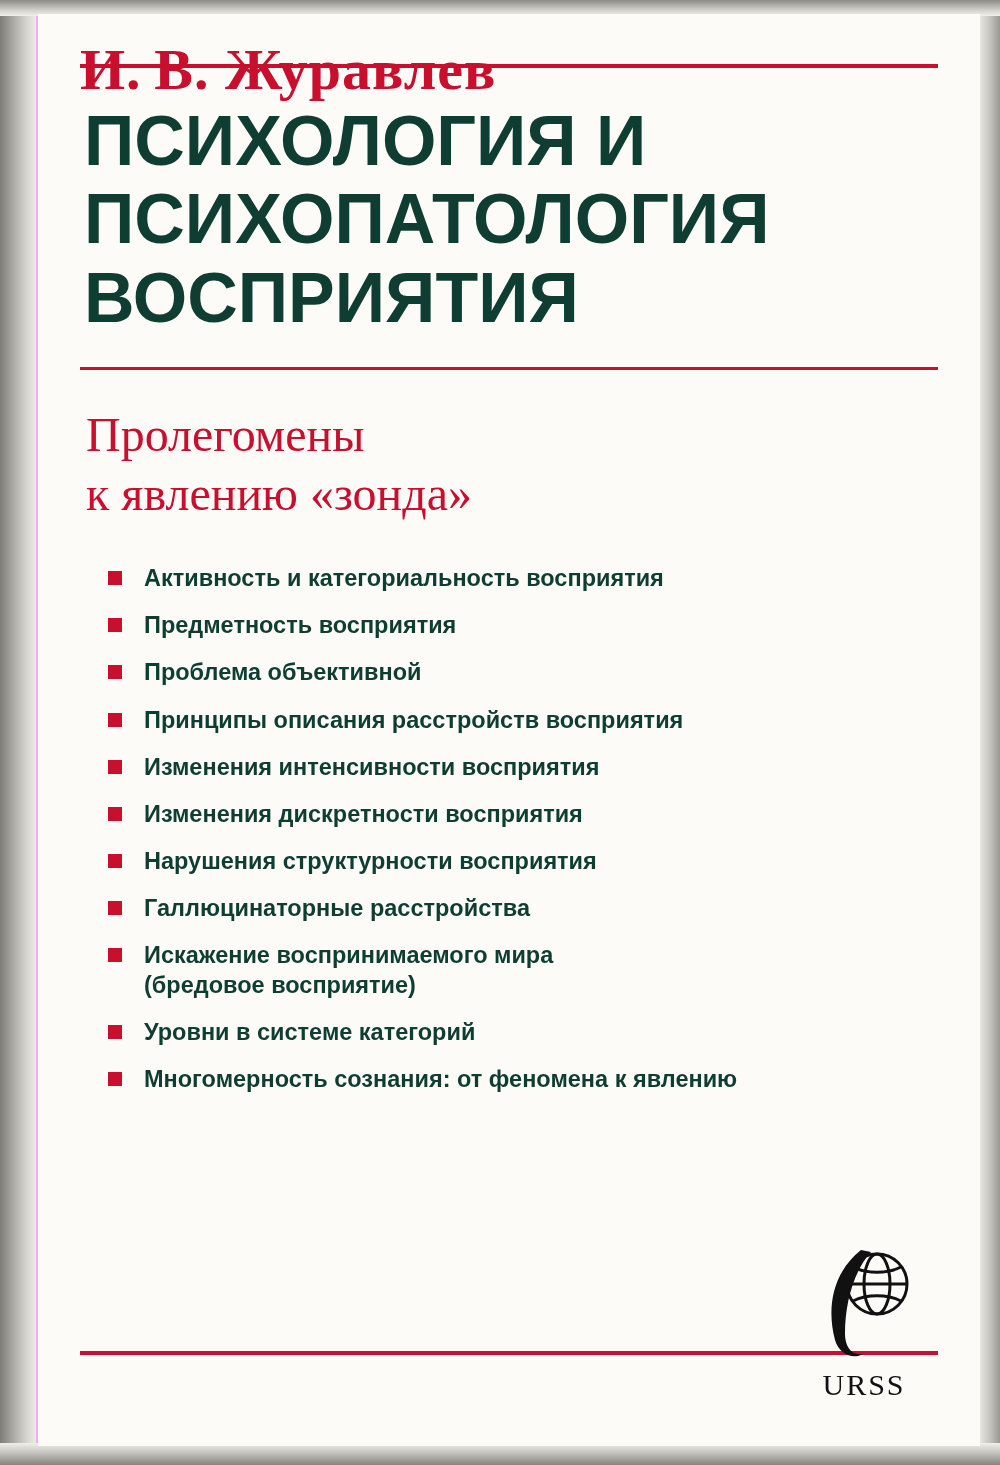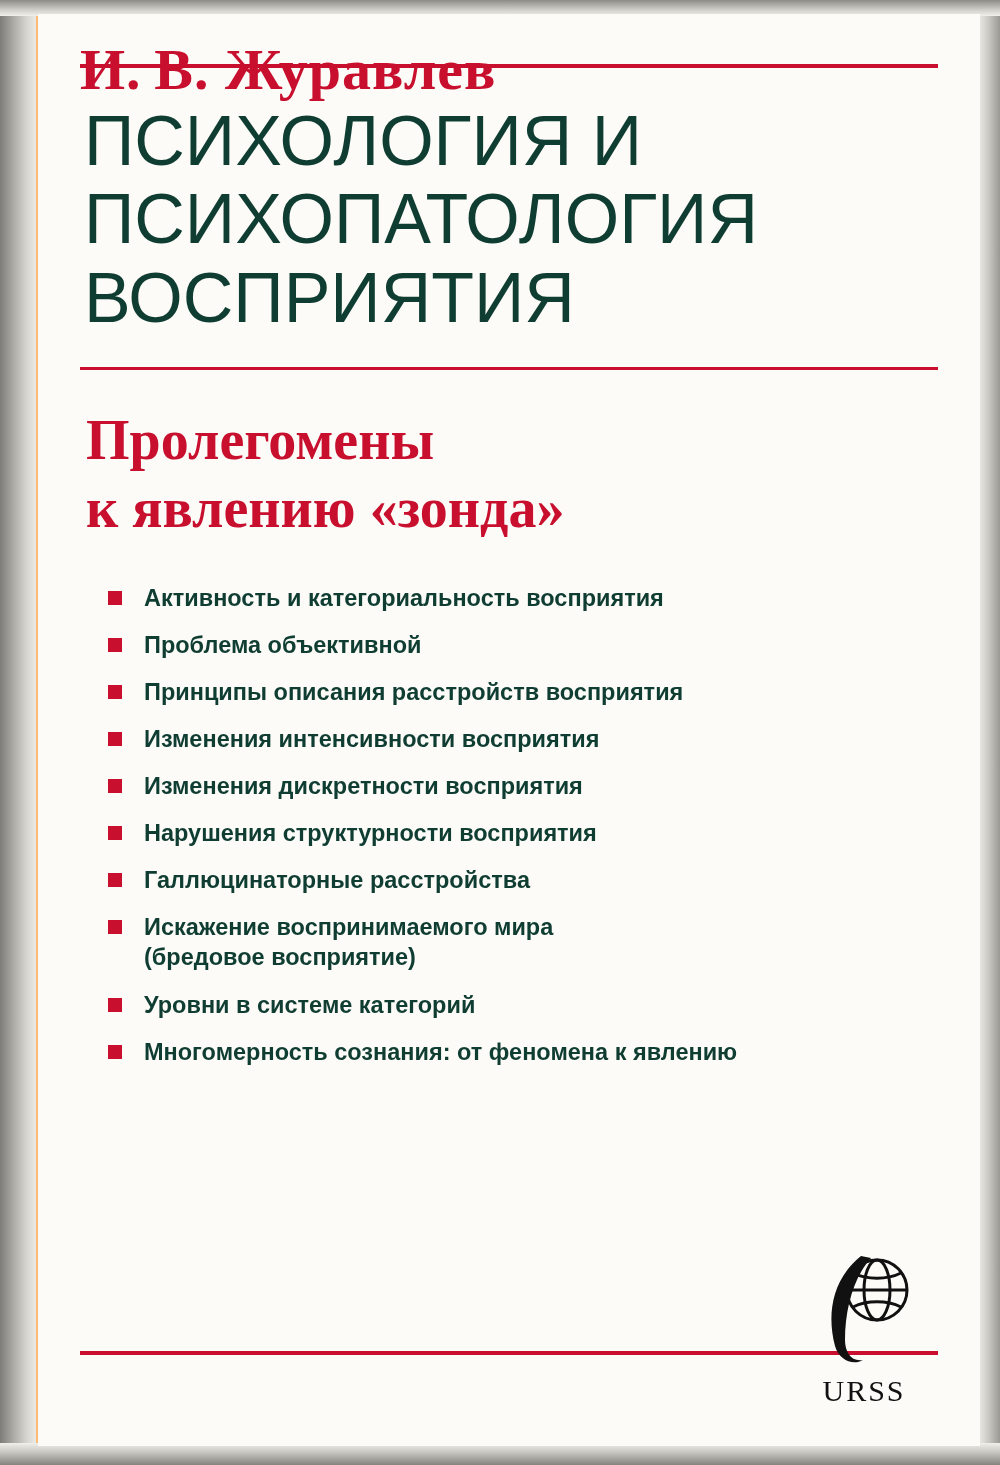--- a/index.html
+++ b/index.html
@@ -10,21 +10,21 @@
   body {
     width: 1000px;
     height: 1465px;
     font-family: "Liberation Sans", sans-serif;
     overflow: hidden;
   }
   .page {
     position: relative;
     width: 1000px;
     height: 1465px;
-    background: #fdba74;
+    background: #f0abfc;
     box-sizing: border-box;
   }
   
   .edge-left {
     position: absolute;
     left: 0; top: 0;
     width: 36px; height: 1465px;
     background: linear-gradient(to right, #7d7c78 0%, #aaa8a2 35%, #d8d6d0 75%, #eceae5 100%);
   }
   .edge-right {
@@ -74,35 +74,35 @@
     height: 4px;
     background: #c8102e;
     margin: 22px 0 0 0;
   }
   .rule.thin { height: 3px; }
 
   .title {
     margin: 34px 0 0 0;
     color: #0f3d32;
     font-family: "Liberation Sans", sans-serif;
-    font-weight: normal;
+    font-weight: bold;
     font-size: 70px;
     line-height: 1.12;
     letter-spacing: 0px;
     text-align: left;
     padding-left: 4px;
   }
   .title .line { display: block; white-space: nowrap; }
 
   .subtitle {
     margin: 36px 0 0 0;
     color: #c8102e;
     font-family: "Liberation Serif", serif;
-    font-weight: bold;
-    font-size: 56px;
+    font-weight: normal;
+    font-size: 48px;
     line-height: 1.22;
     padding-left: 6px;
   }
   .subtitle .line { display: block; }
 
   .topics {
     margin: 40px 0 12px 16px;
     padding: 0;
     list-style: none;
   }
@@ -131,21 +131,21 @@
     left: 42px;
     top: 1337px;
     width: 858px;
     height: 4px;
     background: #c8102e;
   }
 
   .logo {
     position: absolute;
     right: 46px;
-    bottom: 38px;
+    bottom: 44px;
     width: 140px;
     text-align: center;
   }
   .logo .mark {
     height: 118px;
     position: relative;
   }
   .logo .mark svg { display: block; margin: 0 auto; }
   .logo .name {
     margin-top: 6px;
@@ -180,21 +180,21 @@
 
       <div class="rule thin" style="margin-top:30px"></div>
 
       <div class="subtitle">
         <span class="line">Пролегомены</span>
         <span class="line">к явлению «зонда»</span>
       </div>
 
       <ul class="topics">
         <li><span class="bullet"></span><span>Активность и категориальность восприятия</span></li>
-        <li><span class="bullet"></span></li>
+        <li><span class="bullet"></span><span>Предметность восприятия</span></li>
         <li><span class="bullet"></span><span>Проблема объективной</span></li>
         <li><span class="bullet"></span><span>Принципы описания расстройств восприятия</span></li>
         <li><span class="bullet"></span><span>Изменения интенсивности восприятия</span></li>
         <li><span class="bullet"></span><span>Изменения дискретности восприятия</span></li>
         <li><span class="bullet"></span><span>Нарушения структурности восприятия</span></li>
         <li><span class="bullet"></span><span>Галлюцинаторные расстройства</span></li>
         <li><span class="bullet"></span><span>Искажение воспринимаемого мира</span><span class="t2">(бредовое восприятие)</span></li>
         <li><span class="bullet"></span><span>Уровни в системе категорий</span></li>
         <li><span class="bullet"></span><span>Многомерность сознания: от феномена к явлению</span></li>
       </ul>

